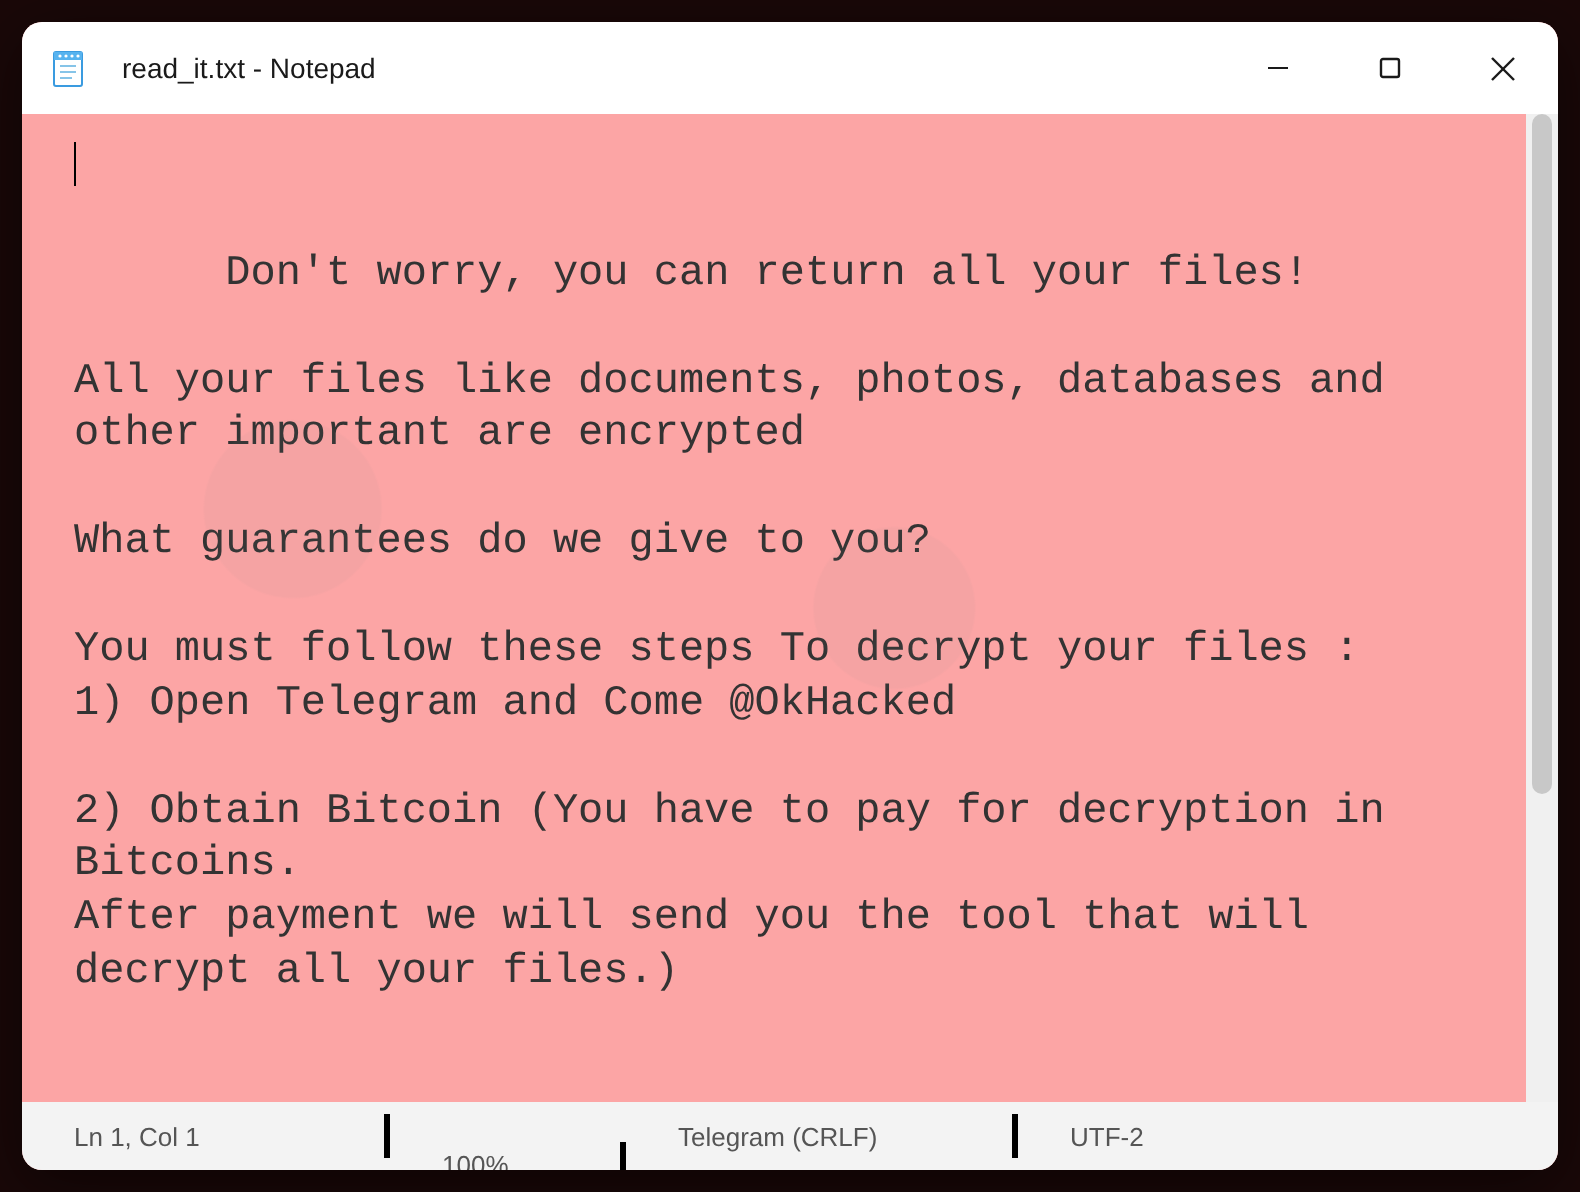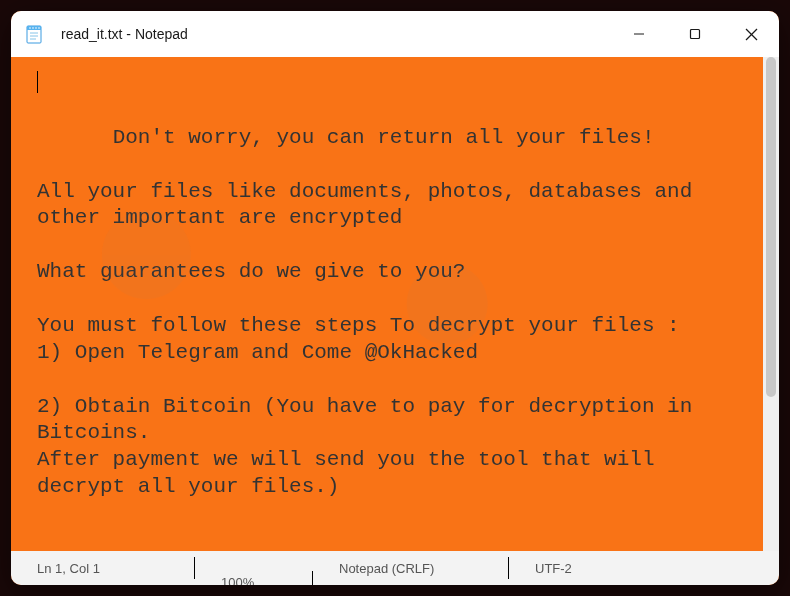--- a/index.html
+++ b/index.html
@@ -5,21 +5,21 @@
     * { margin: 0; padding: 0; box-sizing: border-box; }
     body {
       width: 790px; height: 596px;
       background: #1a0808;
       display: flex; align-items: center; justify-content: center;
       font-family: "Segoe UI", Arial, sans-serif;
       overflow: hidden;
     }
     .window {
       width: 768px; height: 574px;
-      background: #f97316;
+      background: #fca5a5;
       border-radius: 10px;
       box-shadow: 0 8px 32px rgba(0,0,0,0.5);
       display: flex; flex-direction: column;
       overflow: hidden;
     }
     .titlebar {
       height: 46px;
       display: flex; align-items: center;
       padding: 0 0 0 14px;
       background: #fff;
@@ -87,21 +87,21 @@
       border-radius: 5px;
     }
     .statusbar {
       height: 34px;
       background: #f3f3f3;
       display: flex; align-items: center;
       font-size: 13px; color: #555;
       padding: 0 0 0 26px;
     }
     .statusbar .cell {
-      border-right: 1px solid #000000;
+      border-right: 3px solid #000000;
       padding: 0 18px 0 0;
       height: 22px;
       display: flex; align-items: center;
     }
     .statusbar .cell.pad { padding-left: 26px; }
     .statusbar .c1 { width: 158px; }
     .statusbar .c2 { width: 118px; margin-top: 28px; }
     .statusbar .c3 { width: 196px; }
     .statusbar .c4 { border-right: none; }
     
@@ -171,17 +171,17 @@
 After payment we will send you the tool that will decrypt all your files.)</span>
     </div>
     <div class="scrollbar">
       <div class="scrollbar-thumb"></div>
     </div>
   </div>
 
   <div class="statusbar">
     <div class="cell c1">Ln 1, Col 1</div>
     <div class="cell c2 pad">100%</div>
-    <div class="cell c3 pad">Notepad (CRLF)</div>
+    <div class="cell c3 pad">Telegram (CRLF)</div>
     <div class="cell c4 pad">UTF-2</div>
   </div>
 
 </div>
 
 </body></html>

